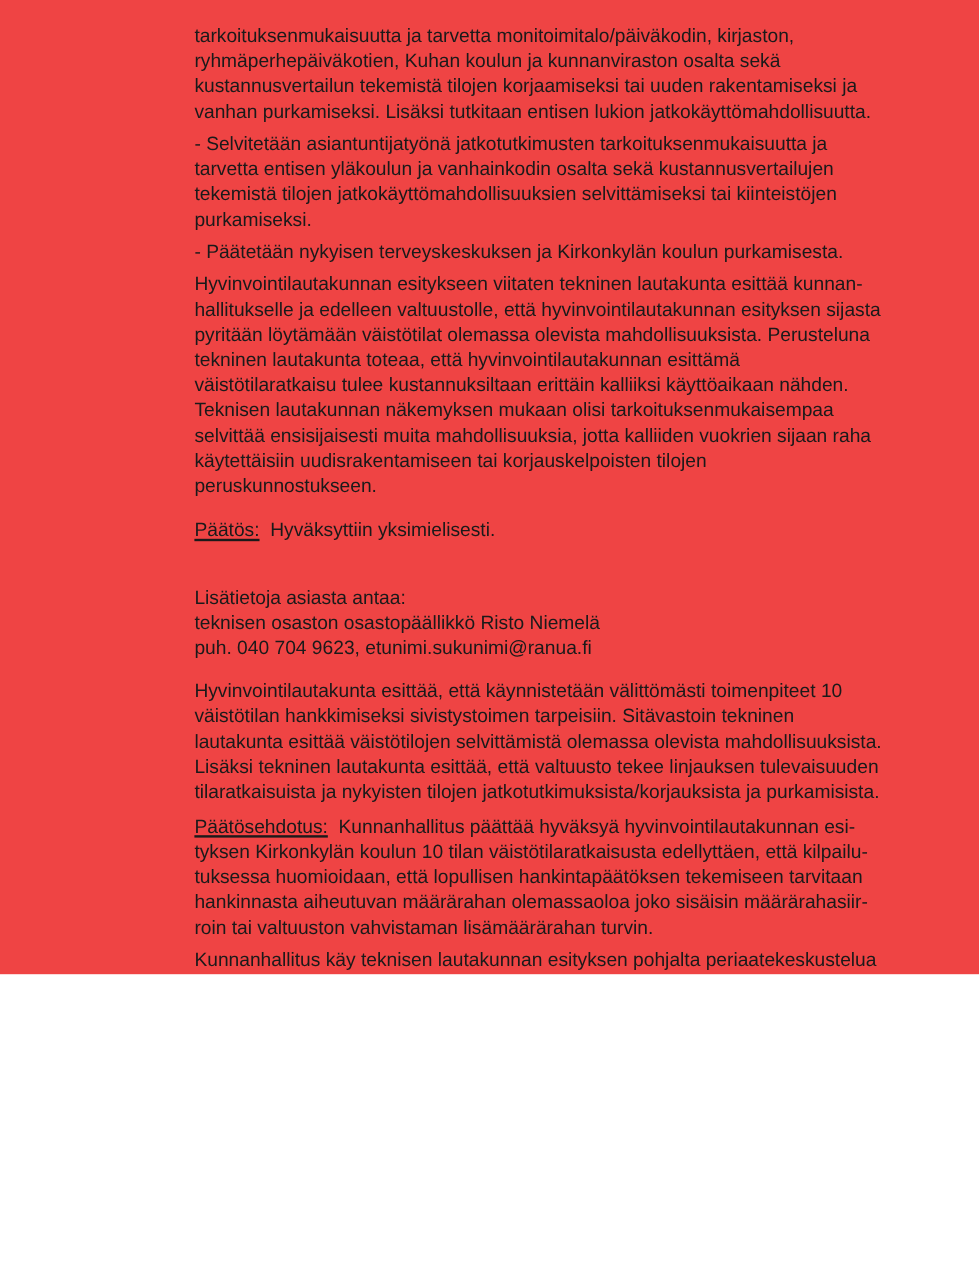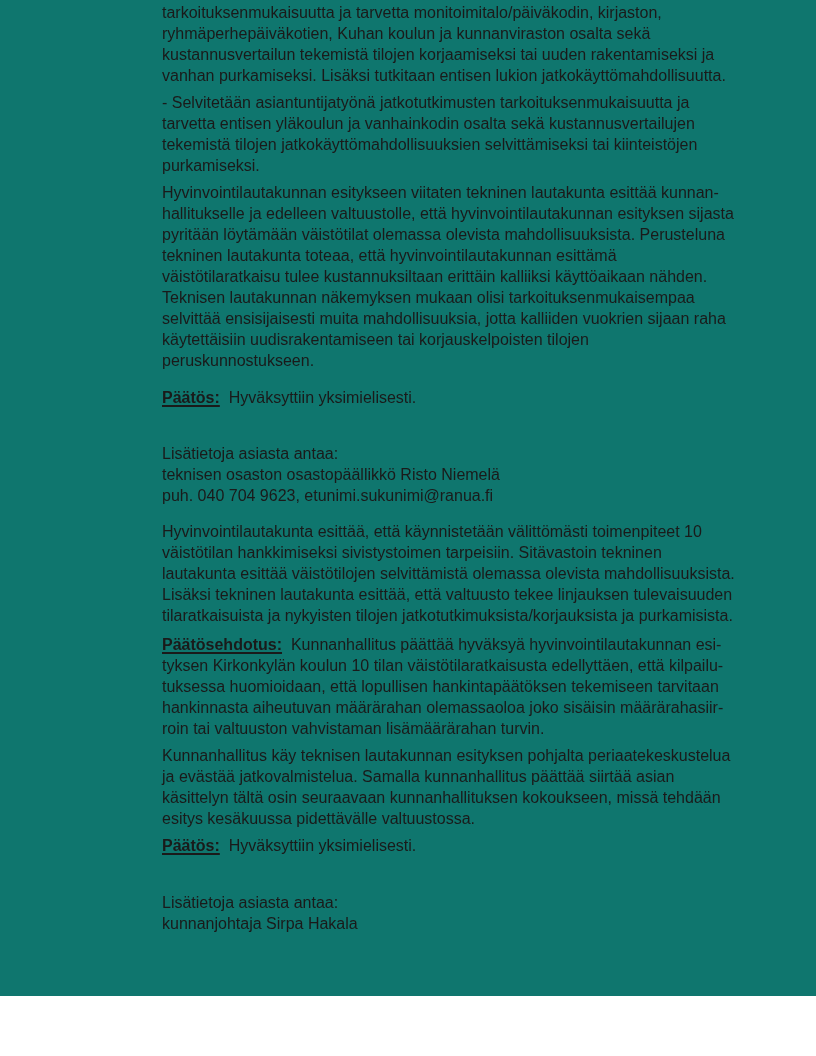--- a/index.html
+++ b/index.html
@@ -3,42 +3,42 @@
 <meta charset="utf-8">
 <style>
   html, body {
     margin: 0;
     padding: 0;
     background: #ffffff;
   }
   .page {
     position: relative;
     width: 816px;
-    height: 996px;
-    background: #0f766e;
+    height: 812px;
+    background: #ef4444;
     overflow: hidden;
     font-family: "Liberation Sans", "DejaVu Sans", sans-serif;
     font-size: 16px;
     line-height: 21px;
     color: #1a1a1a;
     box-sizing: border-box;
-    padding-top: 2px;
+    padding-top: 20px;
   }
   .body-text {
     margin: 0 20px 0 162px;
     white-space: pre;
   }
   .heading {
     margin: 10px 0 0 75px;
     font-size: 16px;
     font-weight: normal;
     white-space: pre;
   }
   .label {
-    font-weight: bold;
+    font-weight: normal;
     text-decoration: underline;
     text-decoration-thickness: 2px;
     text-underline-offset: 2px;
   }
   .gap6  { margin-top: 6px; }
   .gap8  { margin-top: 8px; }
   .gap10 { margin-top: 6px; }
   .gap15 { margin-top: 15px; }
   .gap16 { margin-top: 16px; }
   .gap35 { margin-top: 35px; }
@@ -52,20 +52,21 @@
   <p class="body-text">tarkoituksenmukaisuutta ja tarvetta monitoimitalo/päiväkodin, kirjaston,
 ryhmäperhepäiväkotien, Kuhan koulun ja kunnanviraston osalta sekä
 kustannusvertailun tekemistä tilojen korjaamiseksi tai uuden rakentamiseksi ja
 vanhan purkamiseksi. Lisäksi tutkitaan entisen lukion jatkokäyttömahdollisuutta.</p>
 
   <p class="body-text gap10">- Selvitetään asiantuntijatyönä jatkotutkimusten tarkoituksenmukaisuutta ja
 tarvetta entisen yläkoulun ja vanhainkodin osalta sekä kustannusvertailujen
 tekemistä tilojen jatkokäyttömahdollisuuksien selvittämiseksi tai kiinteistöjen
 purkamiseksi.</p>
 
+  <p class="body-text gap10">- Päätetään nykyisen terveyskeskuksen ja Kirkonkylän koulun purkamisesta.</p>
 
   <p class="body-text gap10">Hyvinvointilautakunnan esitykseen viitaten tekninen lautakunta esittää kunnan-
 hallitukselle ja edelleen valtuustolle, että hyvinvointilautakunnan esityksen sijasta
 pyritään löytämään väistötilat olemassa olevista mahdollisuuksista. Perusteluna
 tekninen lautakunta toteaa, että hyvinvointilautakunnan esittämä
 väistötilaratkaisu tulee kustannuksiltaan erittäin kalliiksi käyttöaikaan nähden.
 Teknisen lautakunnan näkemyksen mukaan olisi tarkoituksenmukaisempaa
 selvittää ensisijaisesti muita mahdollisuuksia, jotta kalliiden vuokrien sijaan raha
 käytettäisiin uudisrakentamiseen tai korjauskelpoisten tilojen
 peruskunnostukseen.</p>

